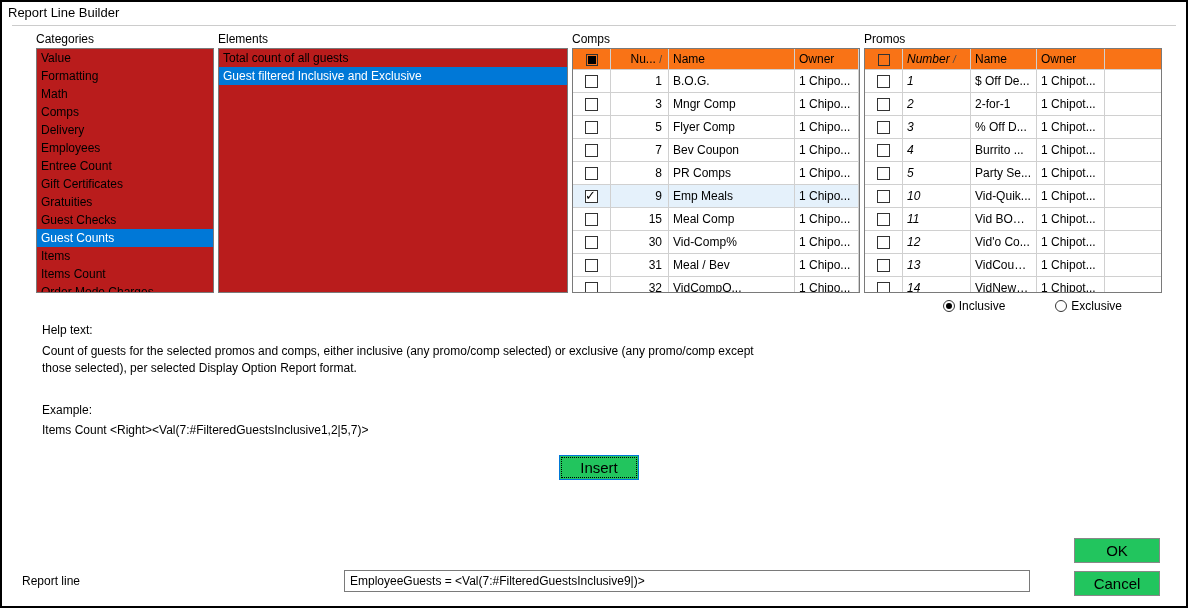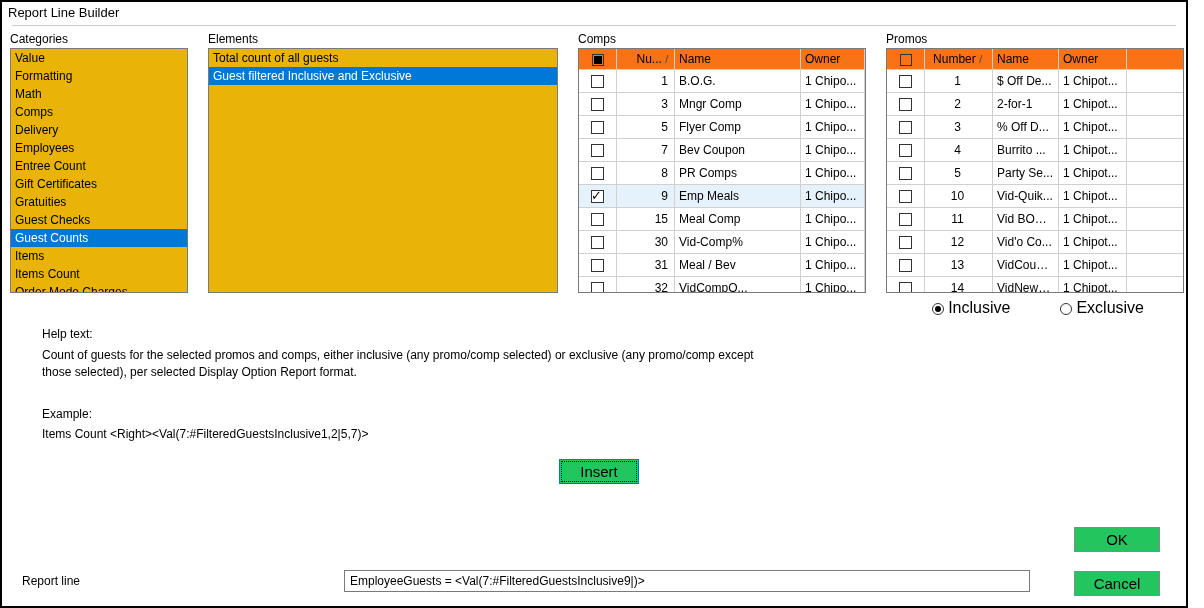--- a/index.html
+++ b/index.html
@@ -20,32 +20,32 @@
   .titlebar {
     padding: 3px 6px;
     font-size: 13px;
   }
   .hr {
     border-top: 1px solid #ccc;
     margin: 2px 10px 6px 10px;
   }
   .top-area {
     display: flex;
-    padding: 0 8px;
-    gap: 20px;
+    padding: 0 34px;
+    gap: 4px;
   }
   .col-label {
     font-size: 12px;
     margin-bottom: 2px;
   }
   .listbox {
     border: 1px solid #7a7a7a;
     height: 245px;
     overflow-y: scroll;
-    background: #eab308;
+    background: #b91c1c;
   }
   .cat-col { width: 178px; flex: 0 0 178px; }
   .elem-col { width: 350px; flex: 0 0 350px; }
   .comps-col { width: 288px; flex: 0 0 288px; }
   .promos-col { width: 298px; flex: 0 0 298px; }
   .list-item {
     padding: 1px 4px;
     white-space: nowrap;
     line-height: 16px;
     cursor: default;
@@ -88,61 +88,61 @@
     text-overflow: ellipsis;
     height: 22px;
     line-height: 16px;
   }
   .grow.sel > div { background: #e5f1fb; }
   .c-chk { width: 38px; text-align: center; }
   .c-num { width: 58px; text-align: right; padding-right: 6px !important; }
   .c-name { flex: 1; }
   .c-owner { width: 64px; }
   .p-chk { width: 38px; text-align: center; }
-  .p-num { width: 68px; text-align: center; padding-right: 6px !important; }
+  .p-num { width: 68px; text-align: left; padding-right: 6px !important; font-style: italic; }
   .p-name { width: 66px; }
   .p-owner { width: 68px; }
   .hdr-chk {
     display:inline-block;
     width:12px;height:12px;
     border:1px solid #333;
     position:relative;
     vertical-align:middle;
   }
   .hdr-chk.some::after{
     content:"";position:absolute;left:1px;top:1px;right:1px;bottom:1px;background:#000;
   }
   .cbx {
     display:inline-block;width:13px;height:13px;border:1px solid #333;background:#fff;position:relative;vertical-align:middle;
   }
   .cbx.checked::after{
     content:"✓";position:absolute;left:-1px;top:-3px;font-size:13px;color:#000;
   }
   .sort-slash { font-size:10px; color:#444; }
   .radio-row{
-    display:flex;gap:50px;justify-content:flex-end;padding:6px 40px 0 0;font-size:16px;
+    display:flex;gap:50px;justify-content:flex-end;padding:6px 40px 0 0;font-size:12px;
   }
   .radio{display:inline-block;width:12px;height:12px;border:1px solid #333;border-radius:50%;position:relative;margin-right:4px;vertical-align:-2px;}
   .radio.on::after{content:"";position:absolute;left:2px;top:2px;width:6px;height:6px;border-radius:50%;background:#000;}
   .help-area{padding:10px 30px 0 40px;}
   .help-area .h{margin-bottom:6px;}
   .btn{
     display:inline-block;border:1px solid #888;background:#22c55e;padding:3px 20px;font-size:15px;cursor:default;
   }
   .btn.focus{border:1px solid #0078d7;outline:1px dotted #000;outline-offset:-3px;}
   .insert-row{text-align:center;margin-top:18px;}
   .bottom{
     position:absolute;left:0;right:0;bottom:14px;padding:0 18px;
   }
   .bottom-flex{display:flex;align-items:center;gap:24px;}
   .rl-label{width:300px;padding-left:2px;}
   .rl-input{
     flex:1;border:1px solid #7a7a7a;padding:3px 5px;font-family:inherit;font-size:12px;height:22px;
   }
-  .right-btns{position:absolute;right:26px;bottom:10px;display:flex;flex-direction:column;gap:19px;}
+  .right-btns{position:absolute;right:26px;bottom:10px;display:flex;flex-direction:column;gap:8px;}
   .right-btns .btn{width:86px;text-align:center;padding:3px 0;}
   
   .listbox::-webkit-scrollbar,.grid::-webkit-scrollbar{width:17px;}
   .listbox::-webkit-scrollbar-track,.grid::-webkit-scrollbar-track{background:#f0f0f0;}
   .listbox::-webkit-scrollbar-thumb,.grid::-webkit-scrollbar-thumb{background:#c2c2c2;border:1px solid #a0a0a0;}
 </style>
 </head>
 <body>
 
 <div class="window">

